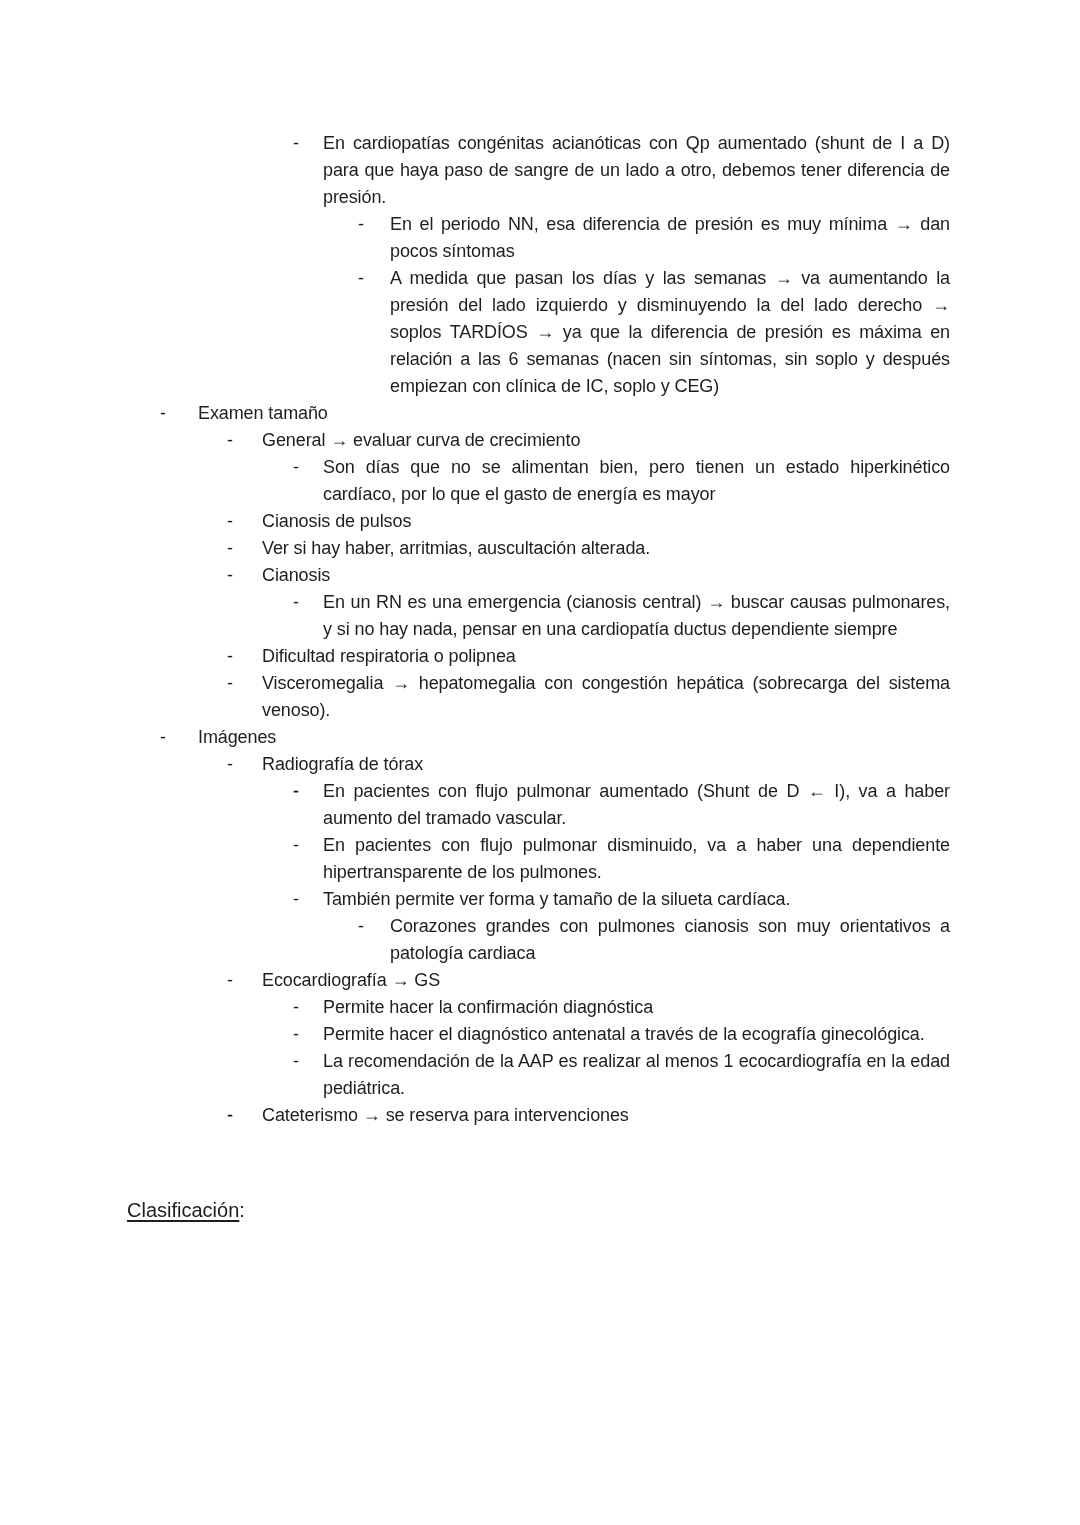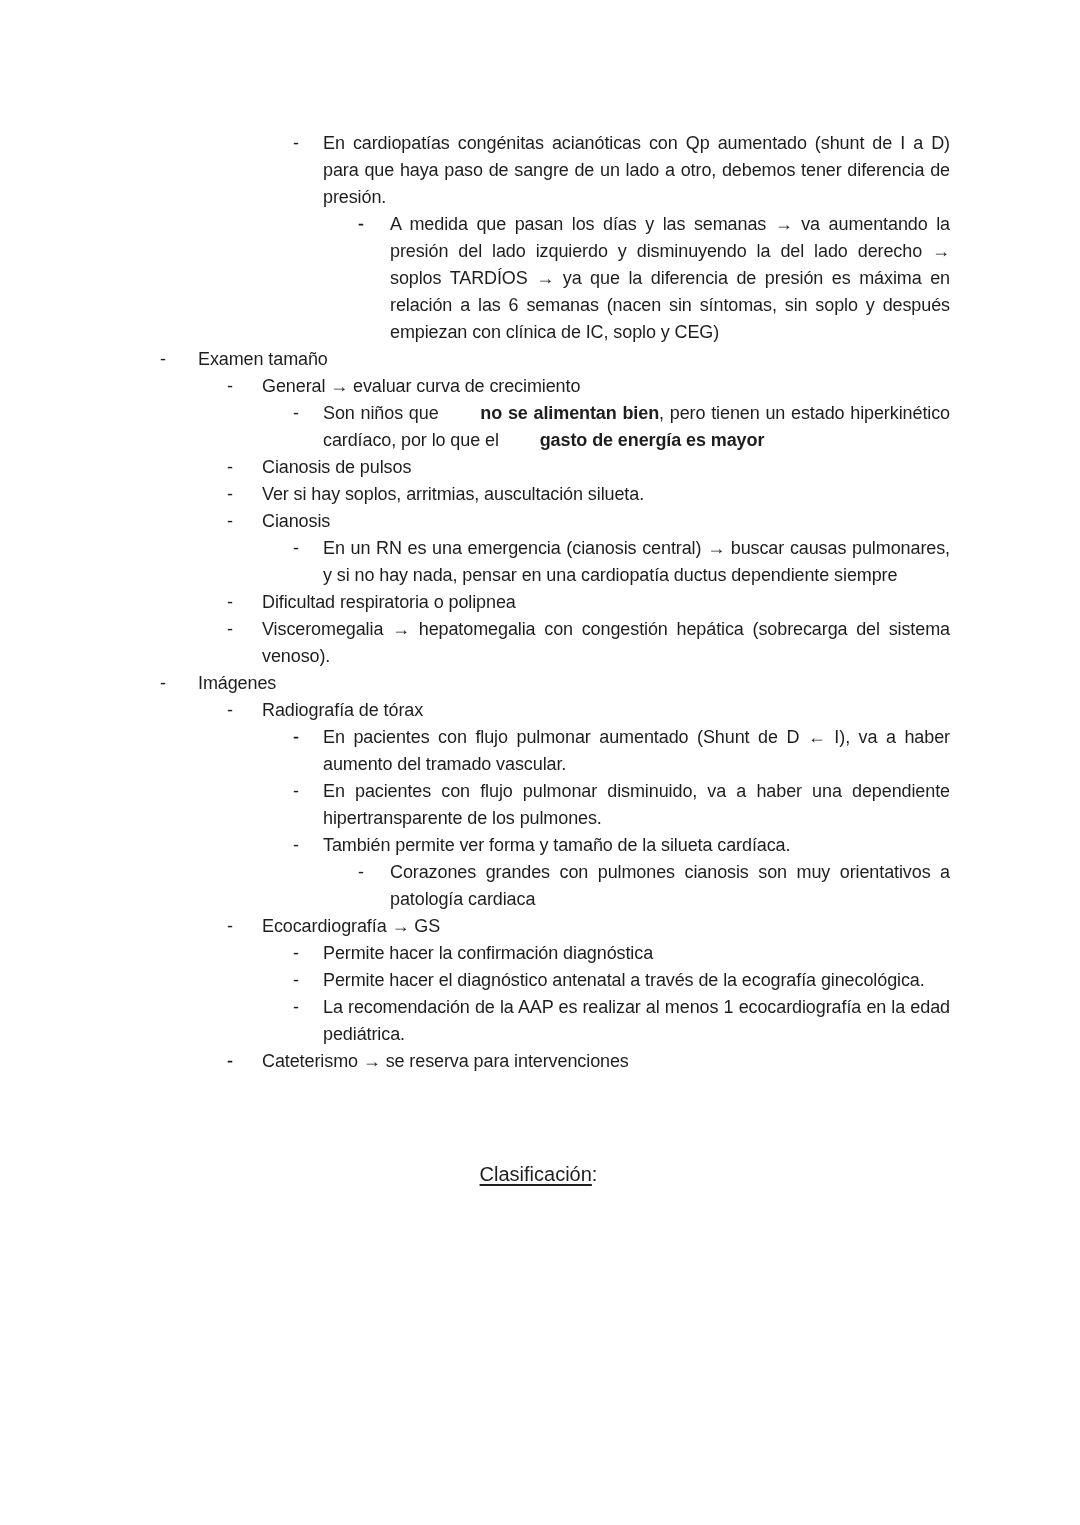--- a/index.html
+++ b/index.html
@@ -30,76 +30,76 @@
     top: 0;
   }
   .lvl1 { padding-left: 71px;  }
   .lvl1 > .marker { left: 33px;  }
   .lvl2 { padding-left: 135px; }
   .lvl2 > .marker { left: 100px; }
   .lvl3 { padding-left: 196px; }
   .lvl3 > .marker { left: 166px; }
   .lvl4 { padding-left: 263px; }
   .lvl4 > .marker { left: 231px; }
-  b { font-weight: bold; margin-left: 36px; }
+  b { font-weight: normal; }
   .heading {
-    margin: 86px 0 0 0;
+    margin: 68px 0 0 0;
     font-size: 20px;
     font-weight: normal;
     letter-spacing: 0;
     line-height: 27px;
-    text-align: center;
   }
   .heading .u {
     text-decoration: underline;
     text-underline-offset: 3px;
   }
 </style>
 </head>
 <body>
 
 <div class="page">
 
   <div class="li lvl3">
     <span class="marker">-</span>
     <span>En cardiopatías congénitas acianóticas con Qp aumentado (shunt de I a D) para que haya paso de sangre de un lado a otro, debemos tener diferencia de presión.</span>
   </div>
 
   <div class="li lvl4">
     <span class="marker">-</span>
+    <span>En el periodo NN, esa diferencia de presión es muy mínima → dan pocos síntomas</span>
   </div>
 
   <div class="li lvl4">
     <span class="marker">-</span>
     <span>A medida que pasan los días y las semanas → va aumentando la presión del lado izquierdo y disminuyendo la del lado derecho → soplos TARDÍOS → ya que la diferencia de presión es máxima en relación a las 6 semanas (nacen sin síntomas, sin soplo y después empiezan con clínica de IC, soplo y CEG)</span>
   </div>
 
   <div class="li lvl1">
     <span class="marker">-</span>
     <span>Examen tamaño</span>
   </div>
 
   <div class="li lvl2">
     <span class="marker">-</span>
     <span>General → evaluar curva de crecimiento</span>
   </div>
 
   <div class="li lvl3">
     <span class="marker">-</span>
-    <span><span>Son niños que </span><b>no se alimentan bien</b><span>, pero tienen un estado hiperkinético cardíaco, por lo que el </span><b>gasto de energía es mayor</b></span>
+    <span><span>Son días que </span><b>no se alimentan bien</b><span>, pero tienen un estado hiperkinético cardíaco, por lo que el </span><b>gasto de energía es mayor</b></span>
   </div>
 
   <div class="li lvl2">
     <span class="marker">-</span>
     <span>Cianosis de pulsos</span>
   </div>
 
   <div class="li lvl2">
     <span class="marker">-</span>
-    <span>Ver si hay soplos, arritmias, auscultación silueta.</span>
+    <span>Ver si hay haber, arritmias, auscultación alterada.</span>
   </div>
 
   <div class="li lvl2">
     <span class="marker">-</span>
     <span>Cianosis</span>
   </div>
 
   <div class="li lvl3">
     <span class="marker">-</span>
     <span>En un RN es una emergencia (cianosis central) → buscar causas pulmonares, y si no hay nada, pensar en una cardiopatía ductus dependiente siempre</span>

